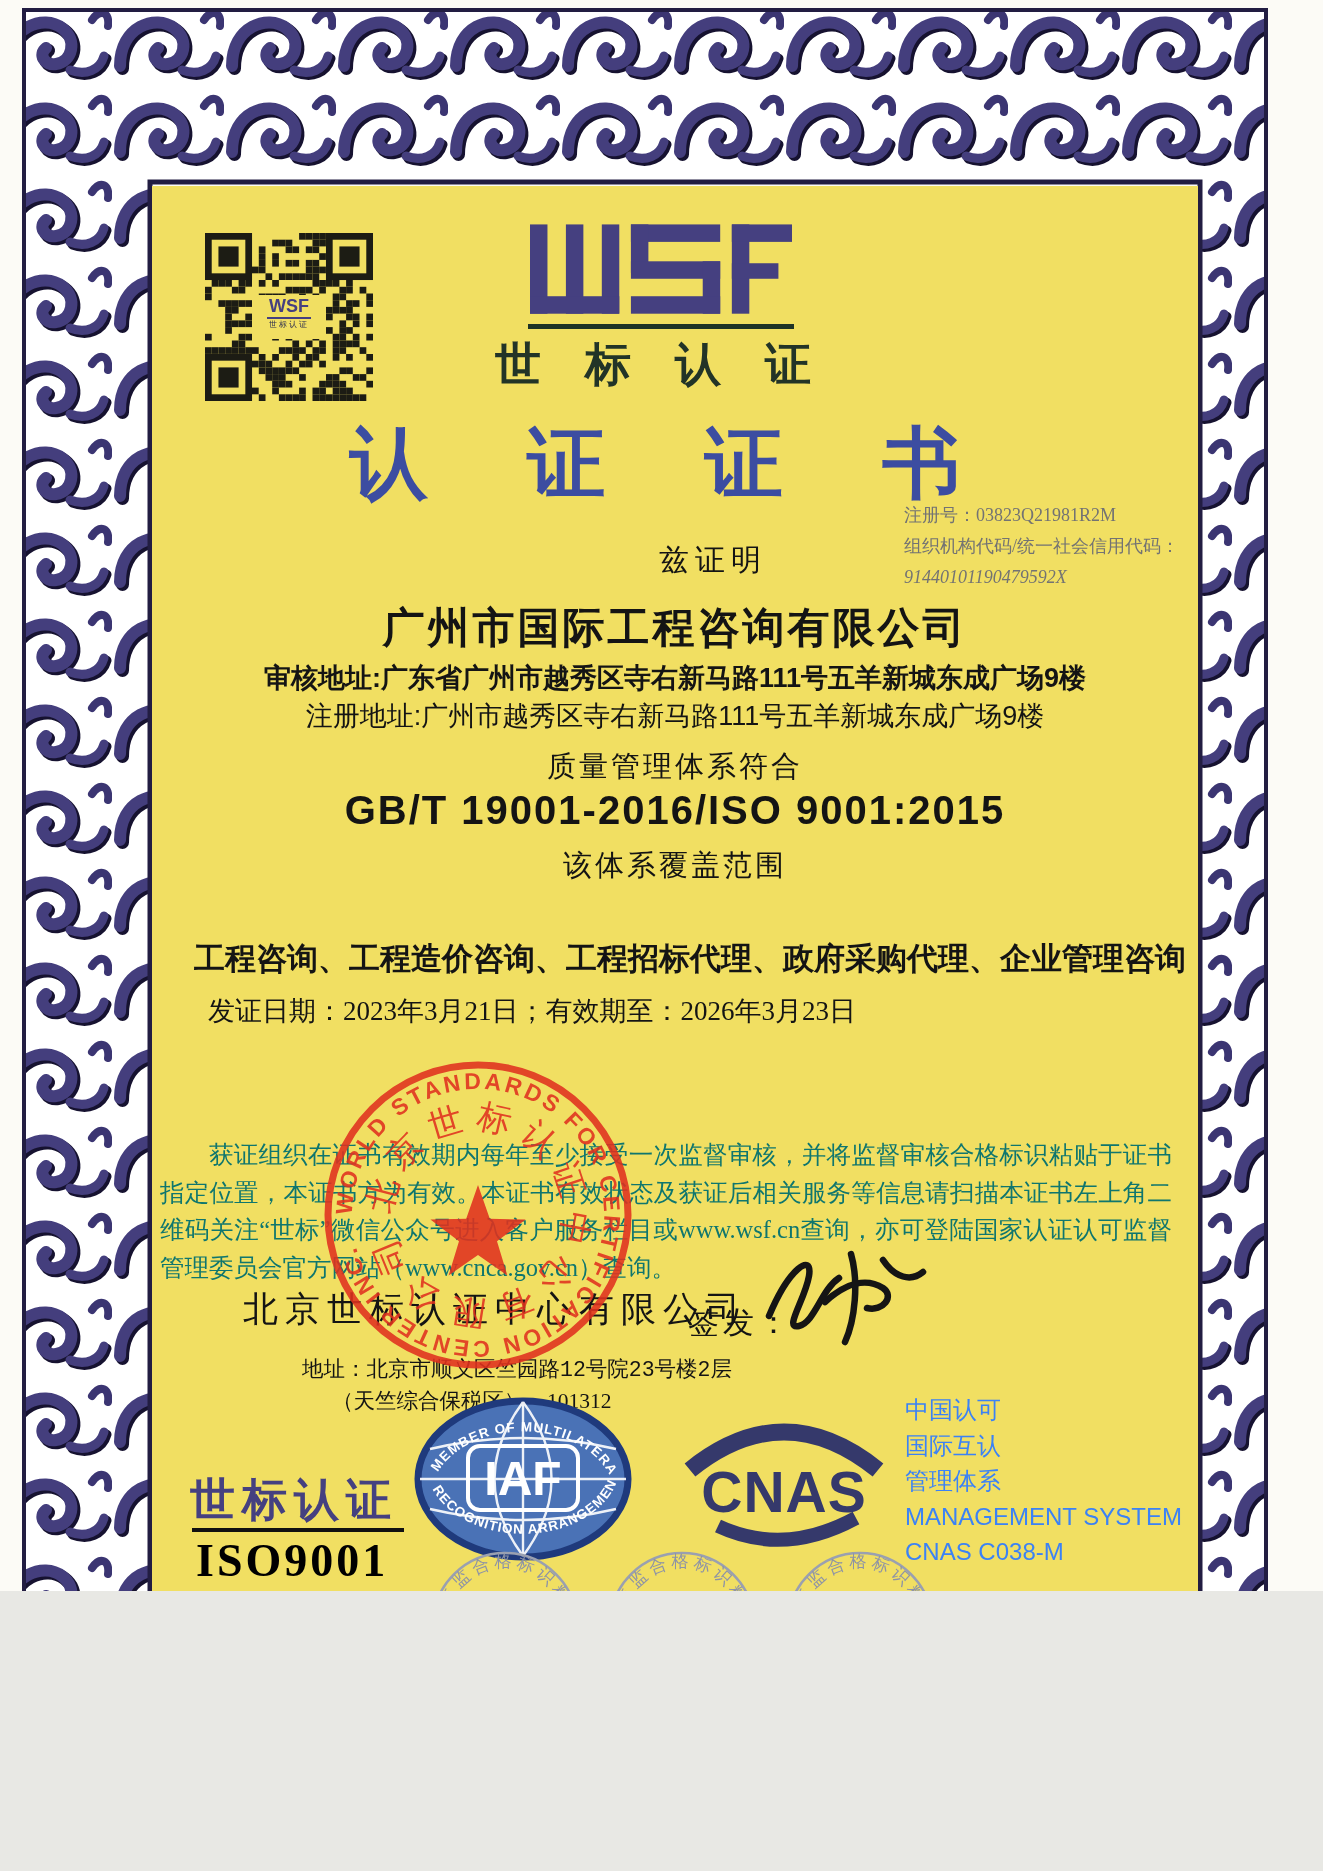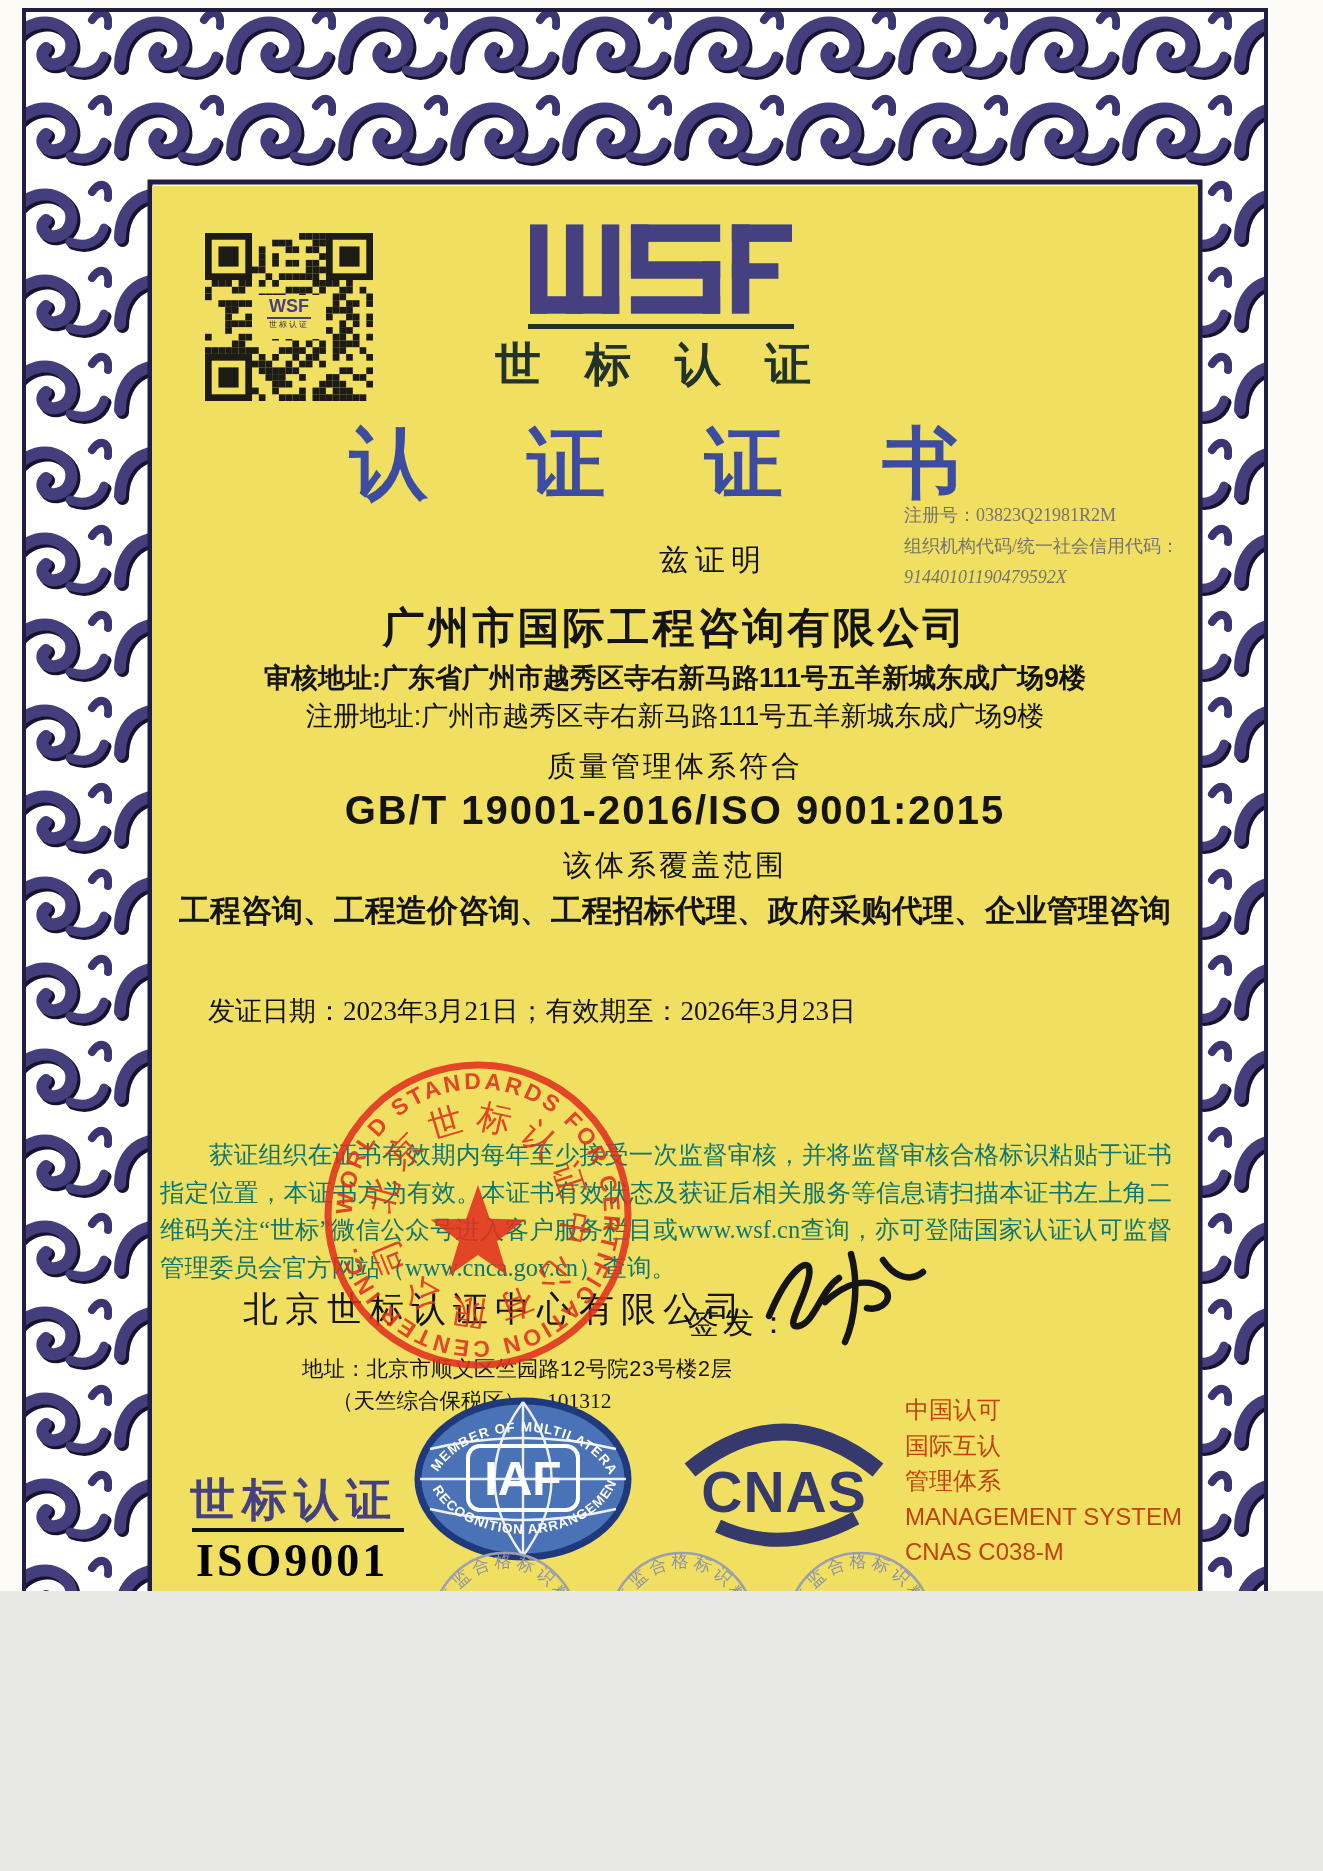--- a/index.html
+++ b/index.html
@@ -19,34 +19,34 @@
   
   #regblock{left:904px;top:500px;width:340px;font-size:18px;line-height:31px;color:#737373;}
   #regcode{font-style:italic;}
   #certify{top:540px;font-size:30px;letter-spacing:6px;padding-left:38px;}
   #company{top:600px;font-size:42px;font-weight:bold;letter-spacing:3px;}
   #audit-addr{top:660px;font-size:27px;font-weight:bold;}
   #reg-addr{top:698px;font-size:27px;font-weight:normal;}
   #conform{top:747px;font-size:29px;letter-spacing:3px;}
   #standard{top:788px;font-size:40px;font-weight:bold;letter-spacing:2px;}
   #scope-title{top:846px;font-size:29px;letter-spacing:3px;}
-  #scope{top:890px;font-size:31px;font-weight:bold;}
+  #scope{top:938px;font-size:31px;font-weight:bold;padding-left:15px;}
   #date1{left:208px;top:950px;font-size:27px;}
   #date2{left:208px;top:993px;font-size:27px;}
   #notice{left:160px;top:1136px;width:1012px;font-size:24.5px;line-height:37.5px;
           text-align:justify;text-indent:2em;color:#0f766e;}
   #issuer{left:243px;top:1286px;font-size:35px;letter-spacing:7px;}
   #signlabel{left:688px;top:1302px;font-size:31px;letter-spacing:4px;}
   #addr1{left:302px;top:1354px;font-size:21.5px;font-family:Liberation Mono, monospace;}
   #addr2{left:332px;top:1386px;font-size:21.5px;}
   
   #mark-cn{left:190px;top:1470px;font-size:45px;font-weight:bold;color:#454080;letter-spacing:7px;}
   #mark-underline{left:192px;top:1528px;width:212px;height:4px;background:#111;}
   #mark-iso{left:196px;top:1534px;font-size:46px;font-weight:bold;letter-spacing:3px;color:#000;}
-  #accred{left:905px;top:1392px;font-size:24px;line-height:35.5px;color:#c2410c;}
+  #accred{left:905px;top:1392px;font-size:24px;line-height:35.5px;color:#3b82f6;}
   svg{display:block;}
   .nofit{pointer-events:none;}
 </style>
 </head>
 <body>
 
 <div id="page">
 
   <svg class="abs" style="left:0;top:0" width="1323" height="1871" viewBox="0 0 1323 1871">
     <defs>

